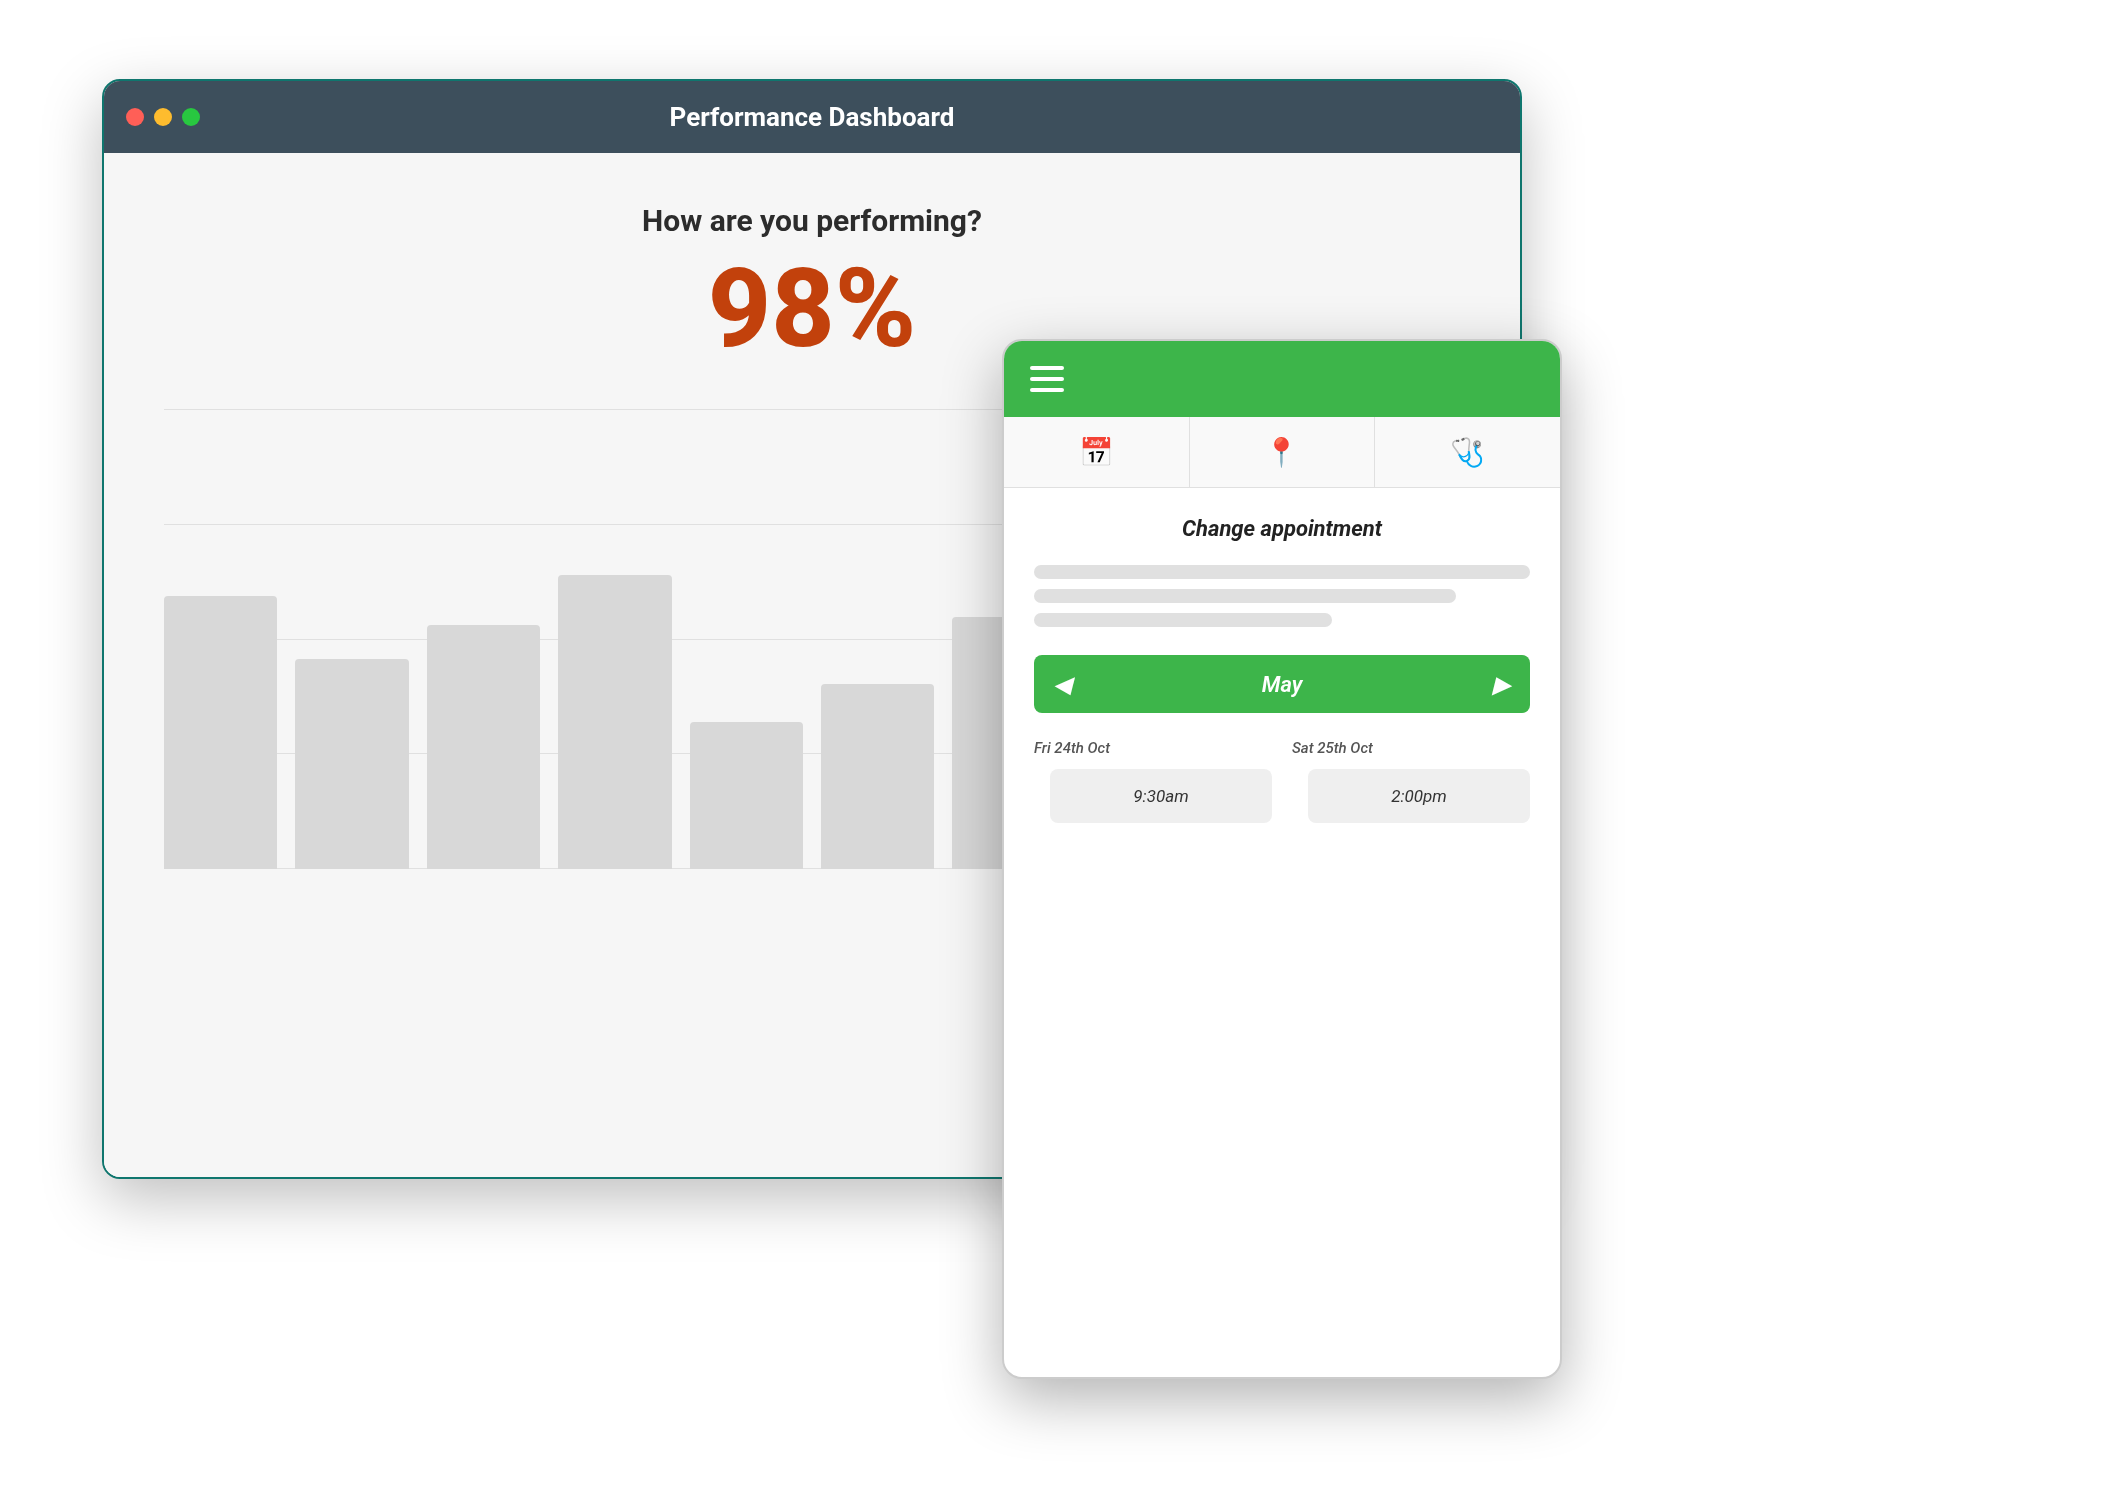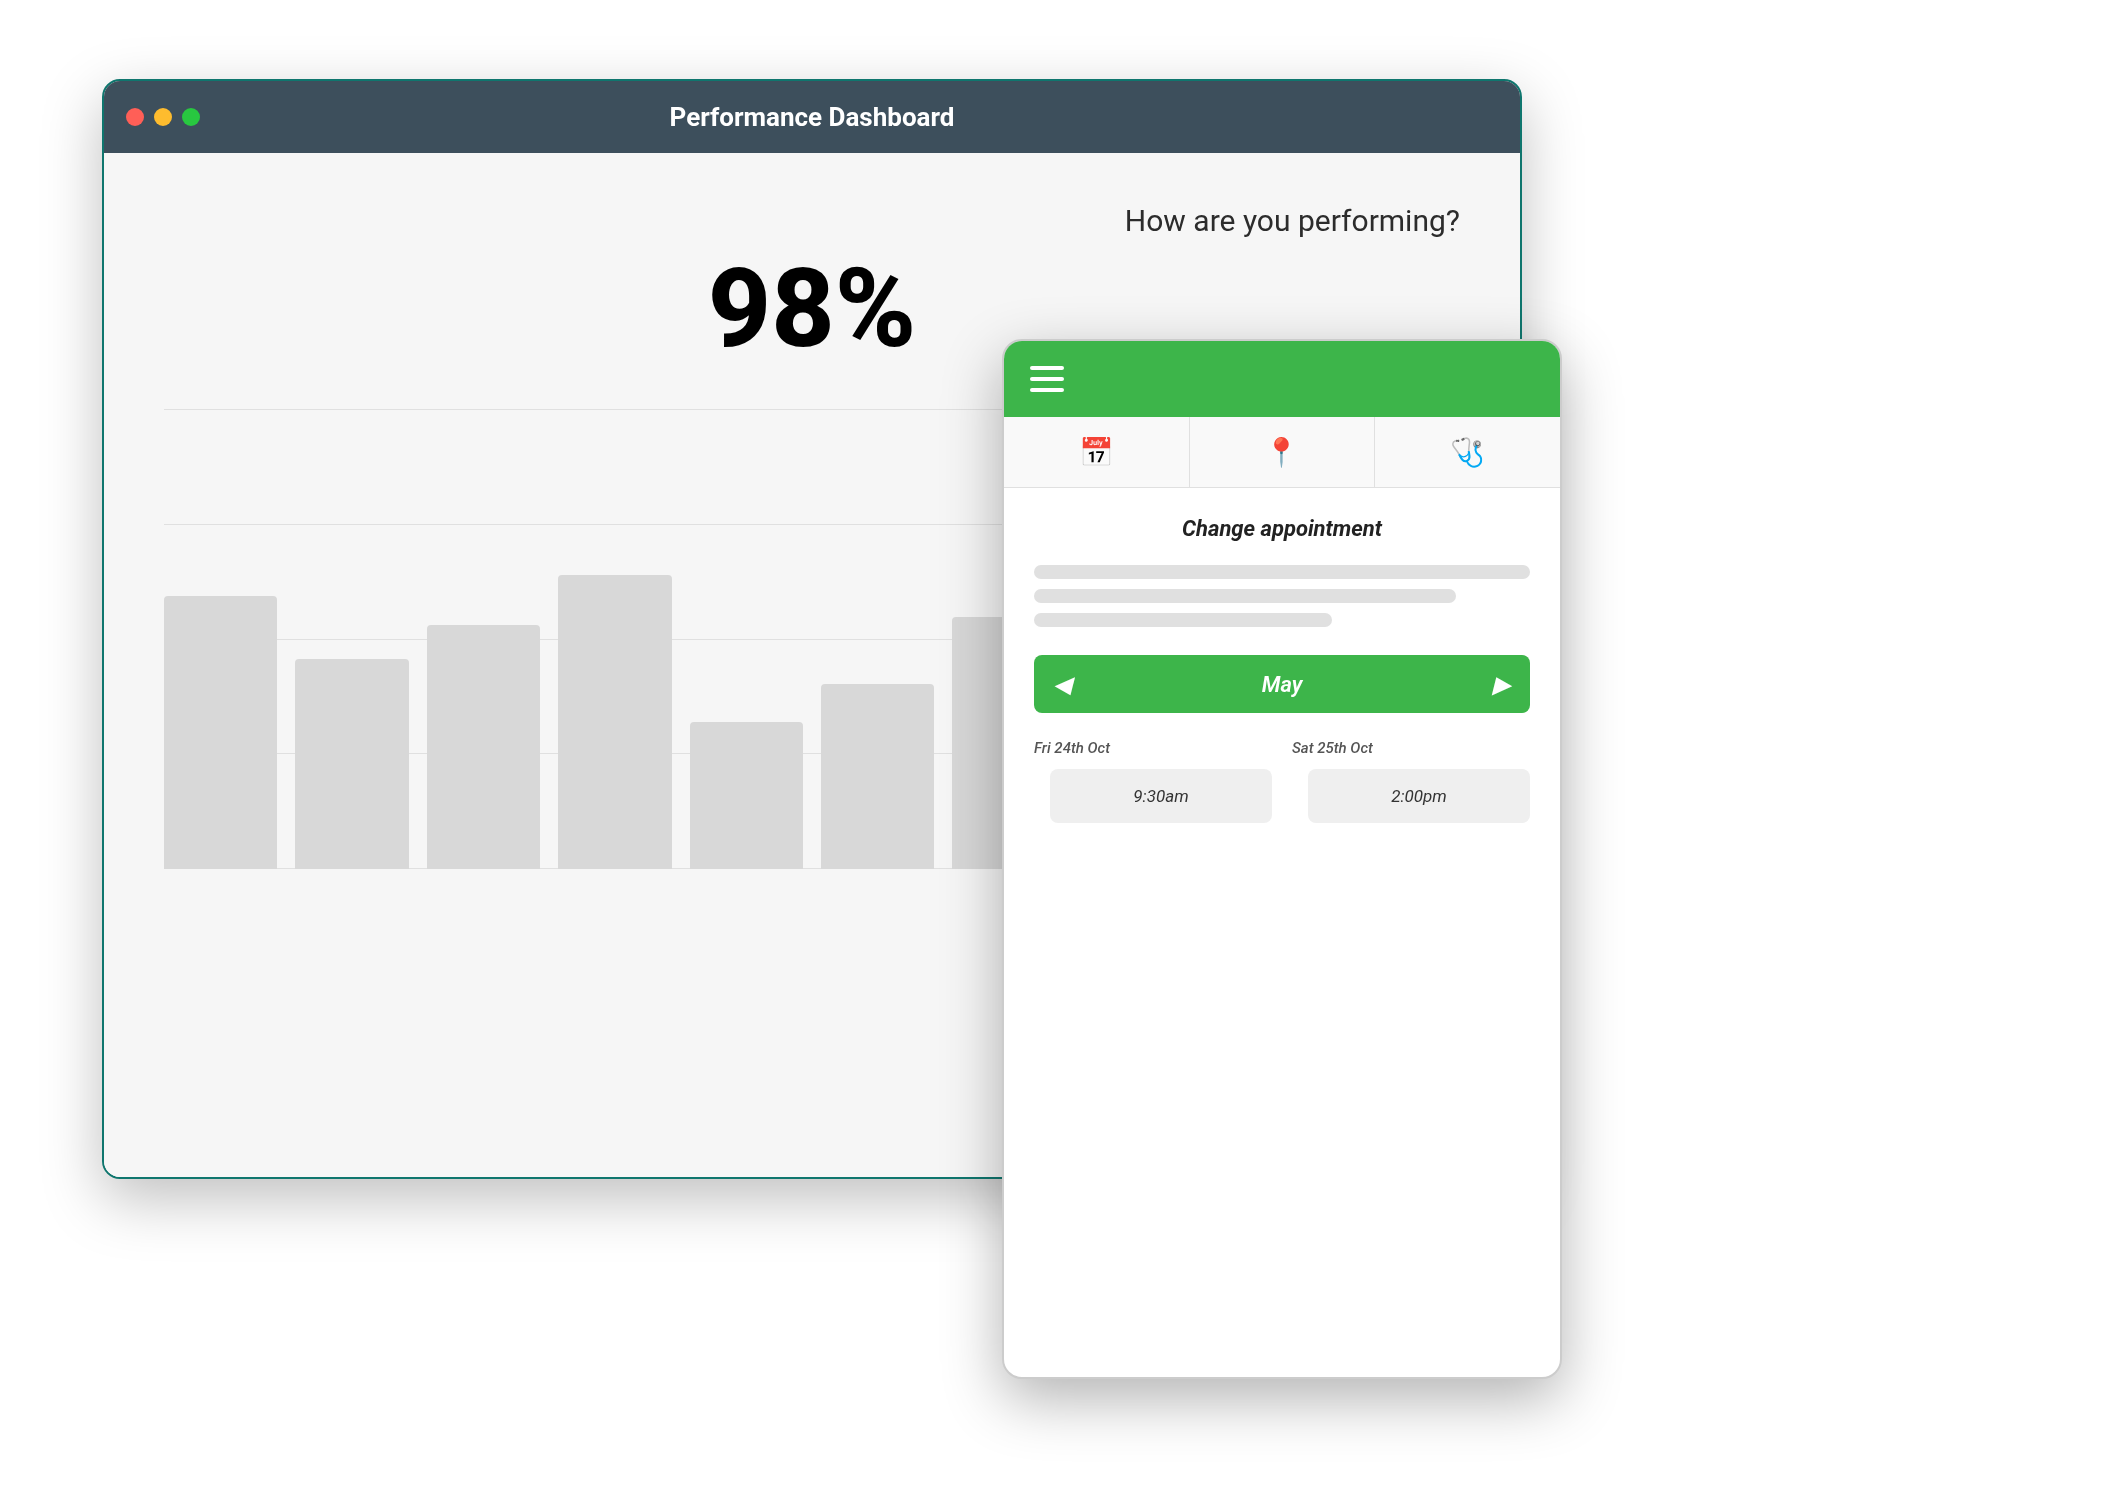--- a/index.html
+++ b/index.html
@@ -66,30 +66,30 @@
     }
 
     .desktop-body {
       padding: 50px 60px 40px;
       background: #f6f6f6;
       height: calc(100% - 72px);
     }
 
     .performance-question {
       font-size: 30px;
-      font-weight: 400;
+      font-weight: 700;
       color: #2c2c2c;
-      text-align: right;
+      text-align: center;
       margin-bottom: 10px;
     }
 
     .performance-value {
       font-size: 110px;
       font-weight: 800;
-      color: #000000;
+      color: #c2410c;
       text-align: center;
       line-height: 1.1;
       margin-bottom: 40px;
     }
 
     .bar {
       background: #d8d8d8;
       border-radius: 4px 4px 0 0;
       flex: 1;
     }

